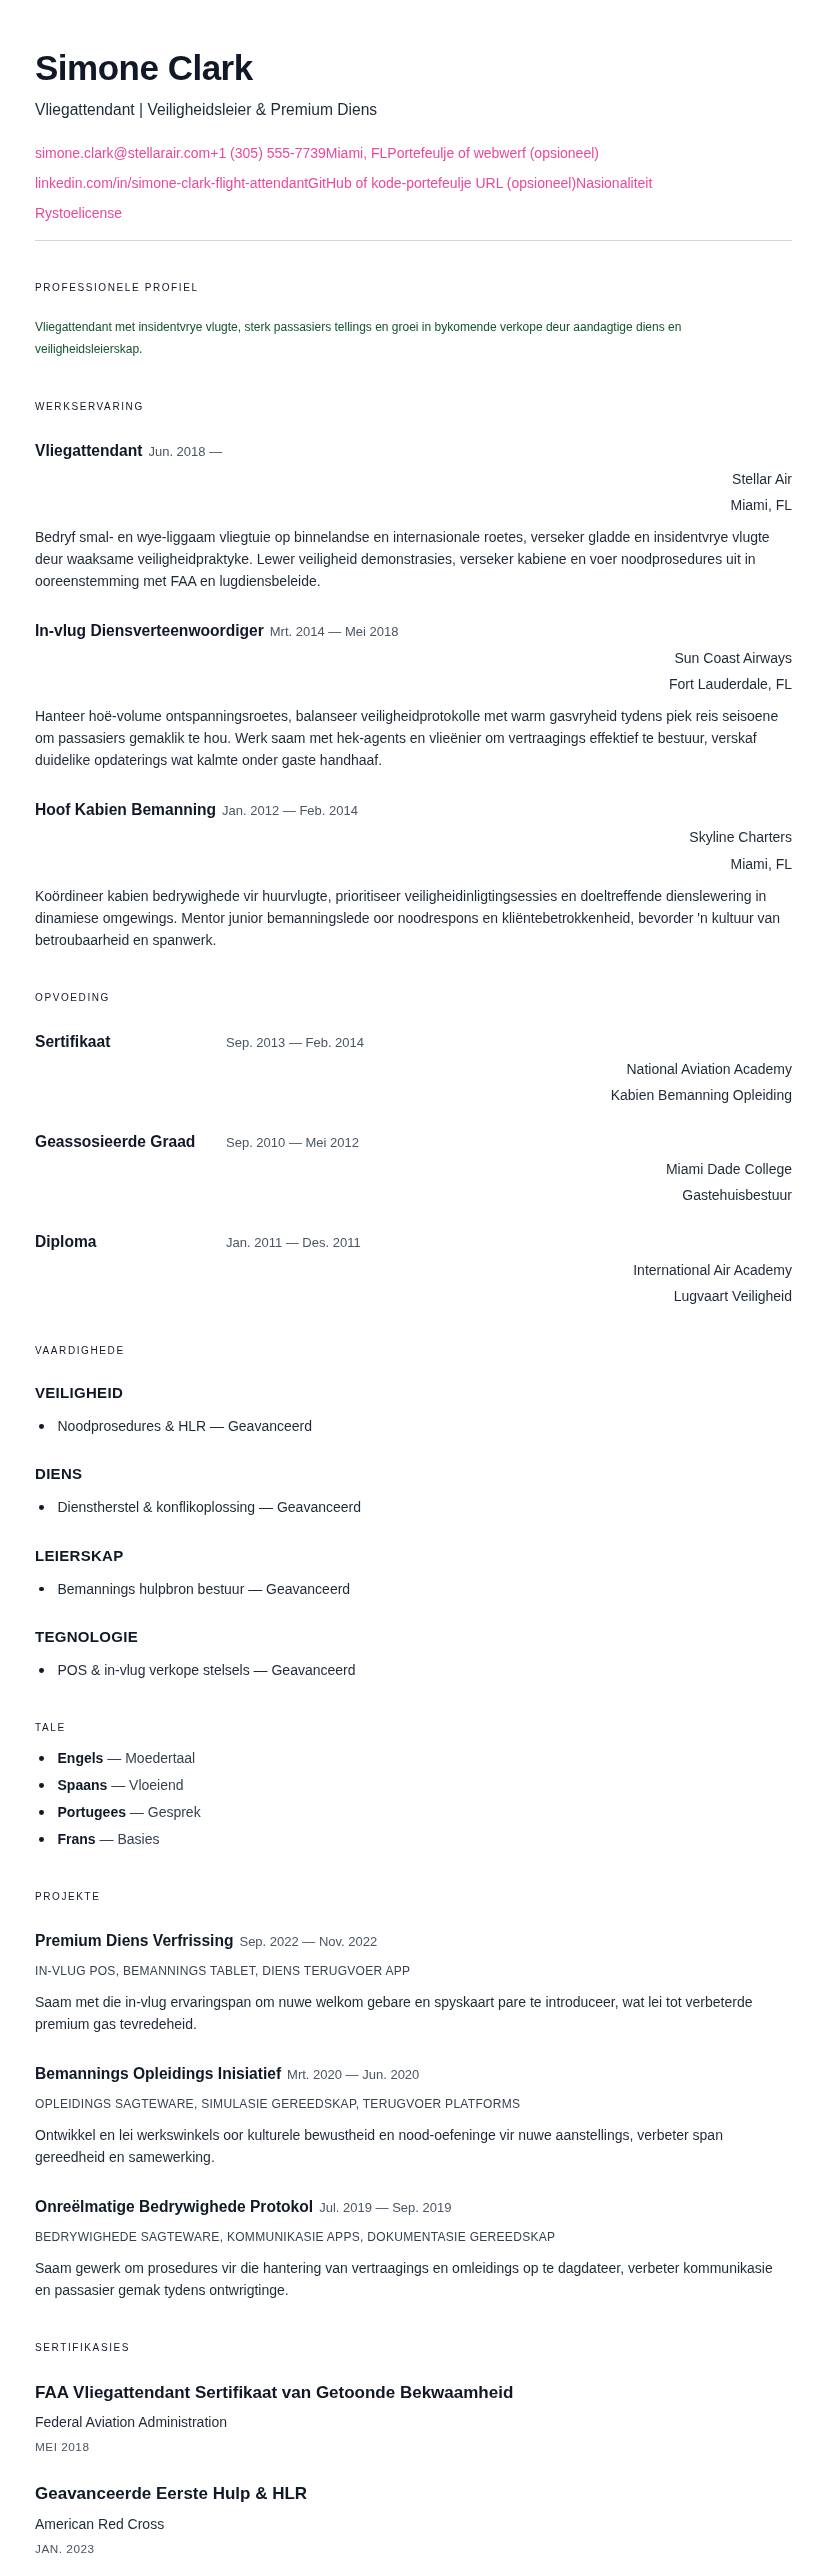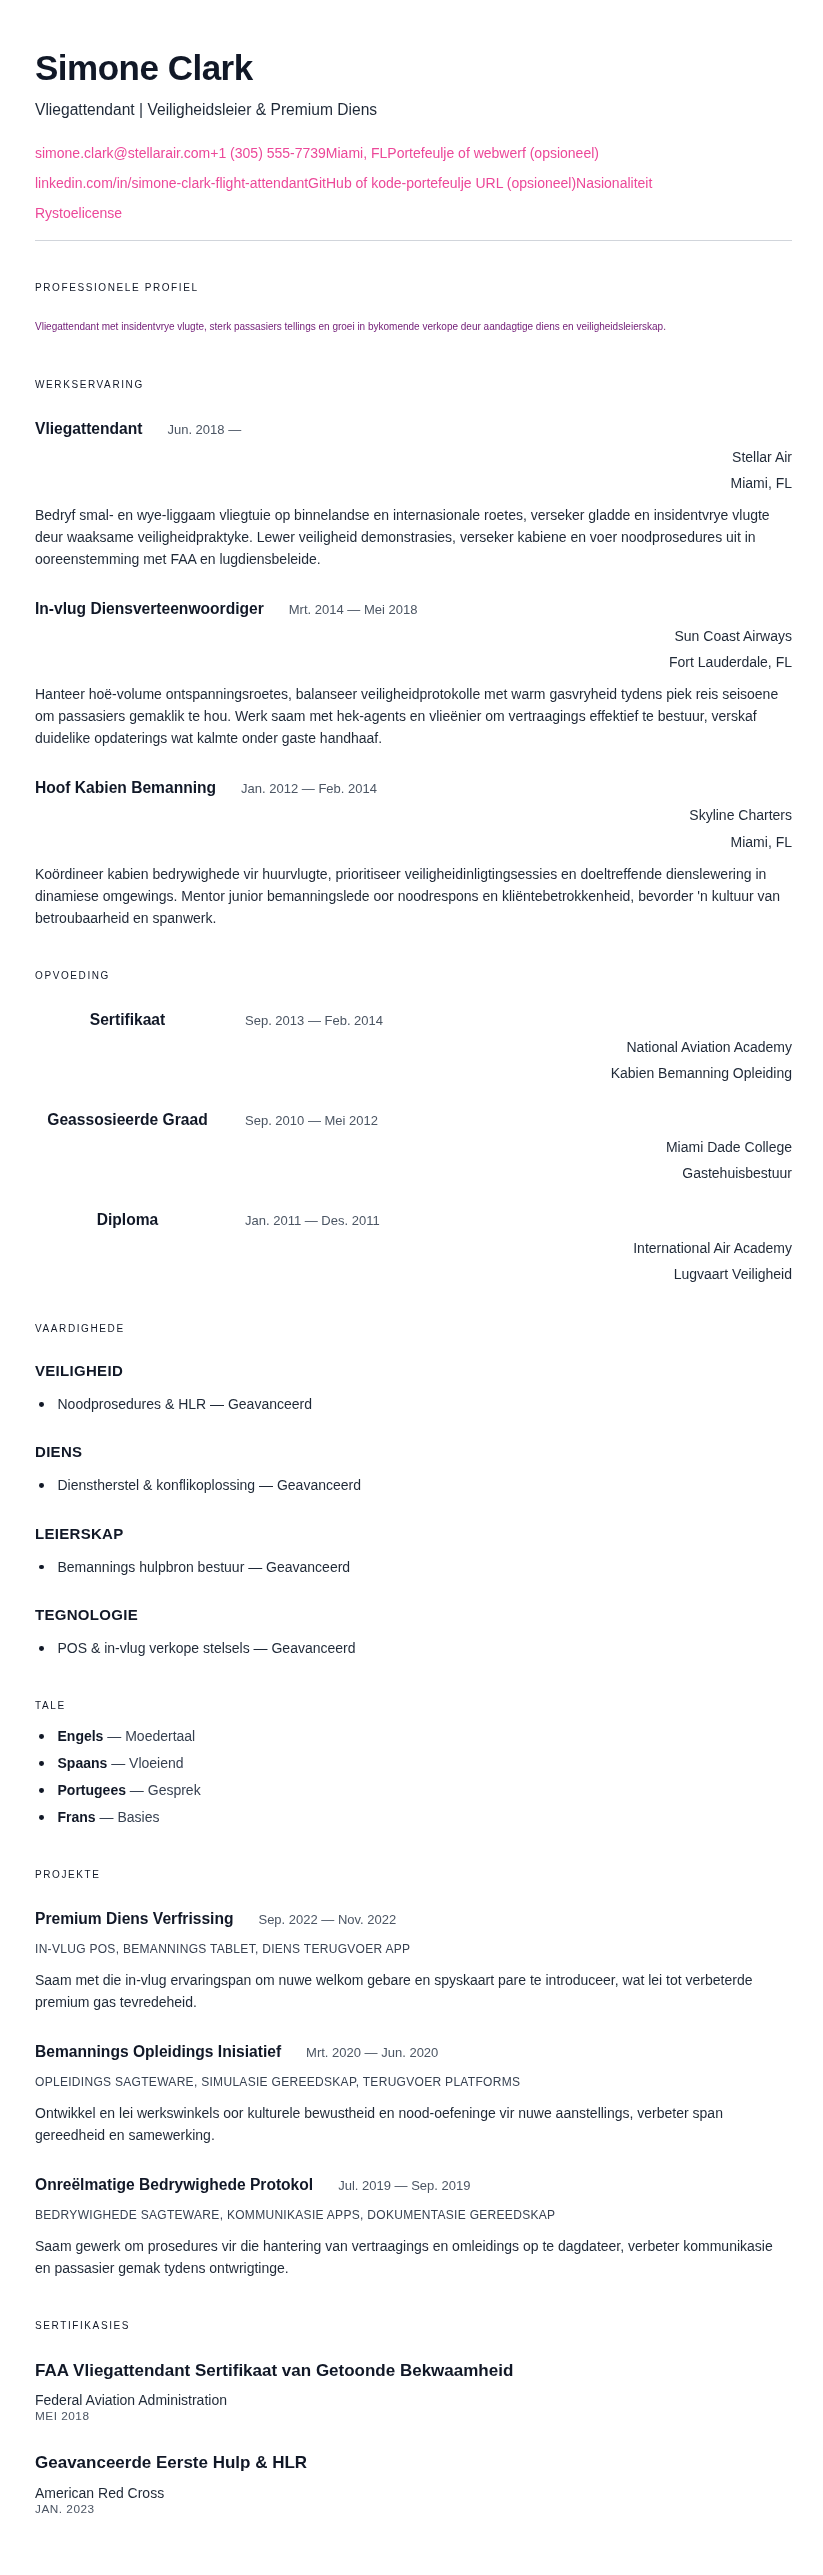--- a/index.html
+++ b/index.html
@@ -48,29 +48,29 @@
   .section-heading {
     margin: 0;
     font-size: 10px;
     font-weight: 400;
     letter-spacing: 1.6px;
     color: #111827;
     text-transform: uppercase;
   }
   .profile-text {
     margin: 23.6px 0 0;
-    font-size: 10px;
+    font-size: 12px;
     line-height: 22px;
-    color: #701a75;
+    color: #14532d;
     max-width: 756px;
   }
 
   
   .entry { margin-top: 30px; }
-  .title-row { display: flex; align-items: baseline; gap: 25px; text-align: center; }
+  .title-row { display: flex; align-items: baseline; gap: 6px; }
   .entry-title {
     font-size: 15.6px;
     font-weight: 700;
     color: #111827;
   }
   .edu-degree { width: 185px; flex: 0 0 auto; }
   .entry-date {
     font-size: 13px;
     font-weight: 400;
     color: #4b5563;
@@ -129,21 +129,21 @@
     background: #111827;
   }
   .lang-name { font-weight: 700; color: #111827; }
   .lang-sep { color: #374151; }
   .lang-level { color: #374151; }
 
   
   .cert-name { font-size: 17px; font-weight: 700; color: #111827; }
   .cert-issuer { margin-top: 11.3px; font-size: 14px; color: #1f2937; }
   .cert-date {
-    margin-top: 1px;
+    margin-top: 10px;
     font-size: 11.8px;
     letter-spacing: 0.5px;
     color: #4b5563;
     text-transform: uppercase;
   }
 </style>
 </head>
 <body>
 
 <div class="page">

